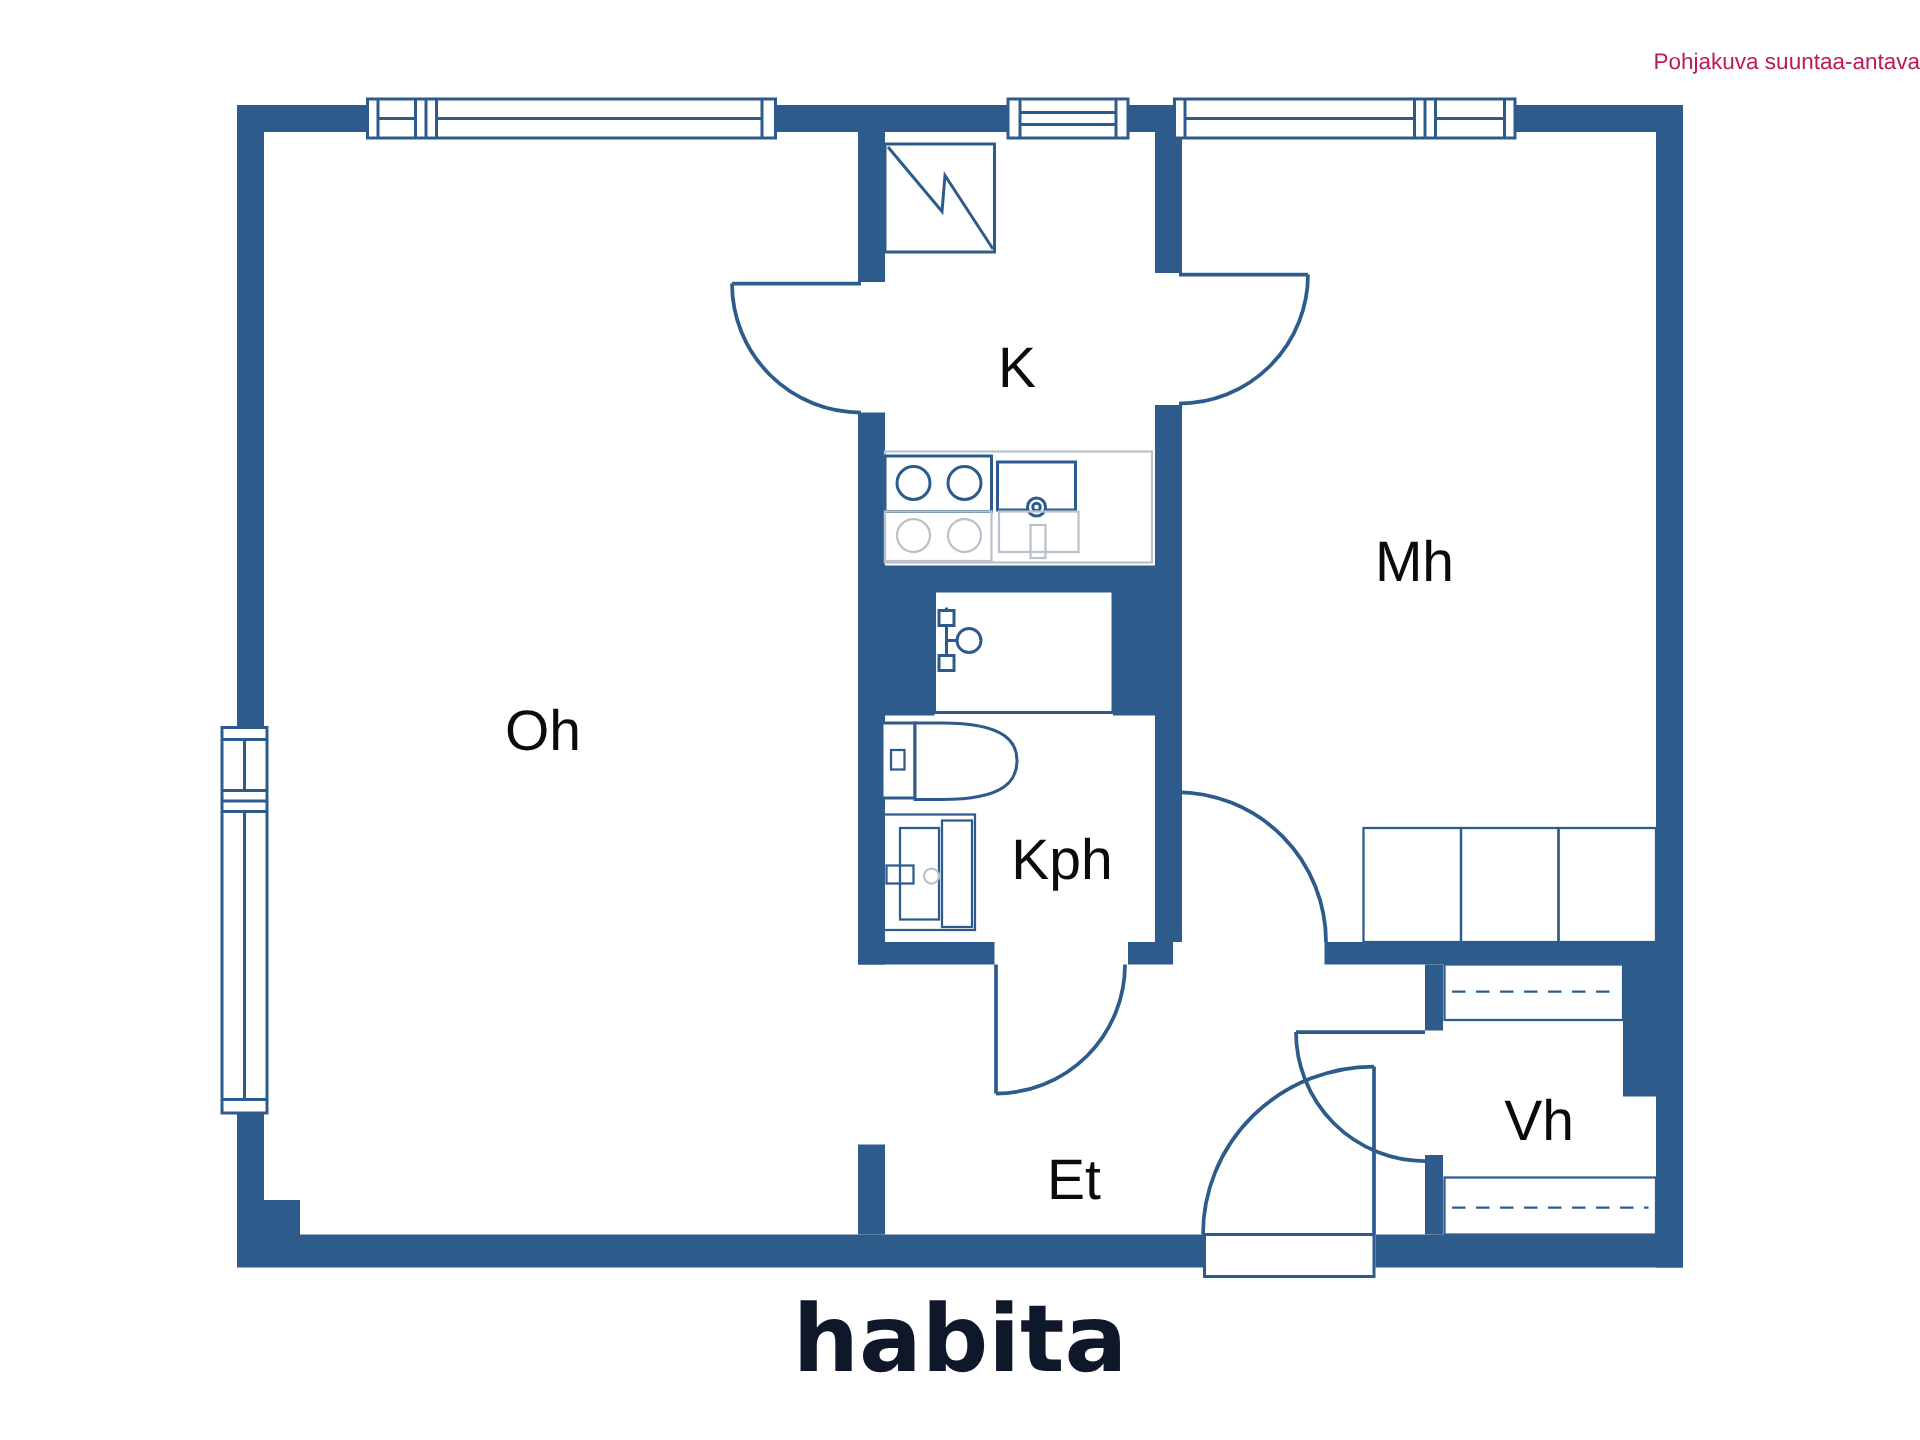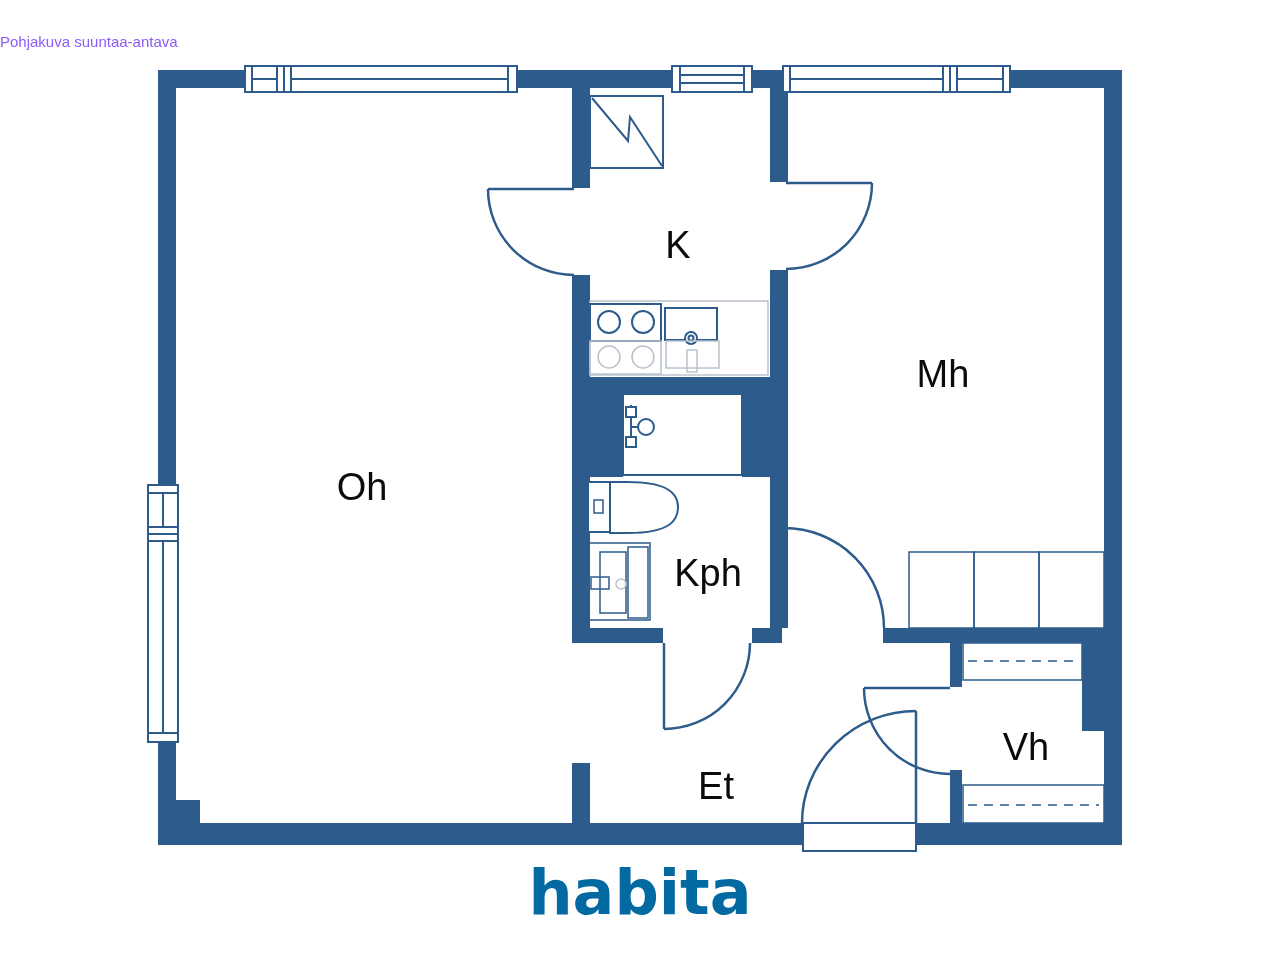--- a/index.html
+++ b/index.html
@@ -1,31 +1,31 @@
 <!DOCTYPE html>
 <html><head>
 <meta charset="utf-8">
 <style>
   html,body{margin:0;padding:0;}
   body{
     width:1280px;height:960px;background:#ffffff;position:relative;overflow:hidden;
     font-family:"Liberation Sans", sans-serif;
   }
   .header-note{
-    position:absolute;top:33px;left:0;width:1280px;text-align:left;
-    font-size:15px;color:#8b5cf6;
+    position:absolute;top:33px;left:0;width:1280px;text-align:right;
+    font-size:15px;color:#be185d;
   }
   .plan-wrap{position:absolute;top:0;left:0;}
   svg text.room-label{
     font-family:"Liberation Sans", sans-serif;
     font-size:38px;fill:#0b0b0b;text-anchor:middle;
   }
   .logo{
     position:absolute;top:856px;left:0;width:1280px;text-align:center;
-    font-size:62px;font-weight:bold;letter-spacing:0px;color:#0369a1;
+    font-size:62px;font-weight:bold;letter-spacing:0px;color:#0f172a;
     font-family:"DejaVu Sans", sans-serif;
   }
   .wall{fill:#2d5c8c;stroke:none;}
   .wfr{fill:#ffffff;stroke:#2d5c8c;stroke-width:2;}
   .wln{stroke:#2d5c8c;stroke-width:2;fill:none;}
   .fix{fill:#ffffff;stroke:#2d5c8c;stroke-width:2;}
   .fixthin{fill:none;stroke:#2d5c8c;stroke-width:1.5;}
   .door{fill:none;stroke:#2d5c8c;stroke-width:2.5;}
   .lite{fill:none;stroke:#b9c2cc;stroke-width:1.5;}
   .dash{fill:none;stroke:#2d5c8c;stroke-width:1.5;stroke-dasharray:9,7;}

